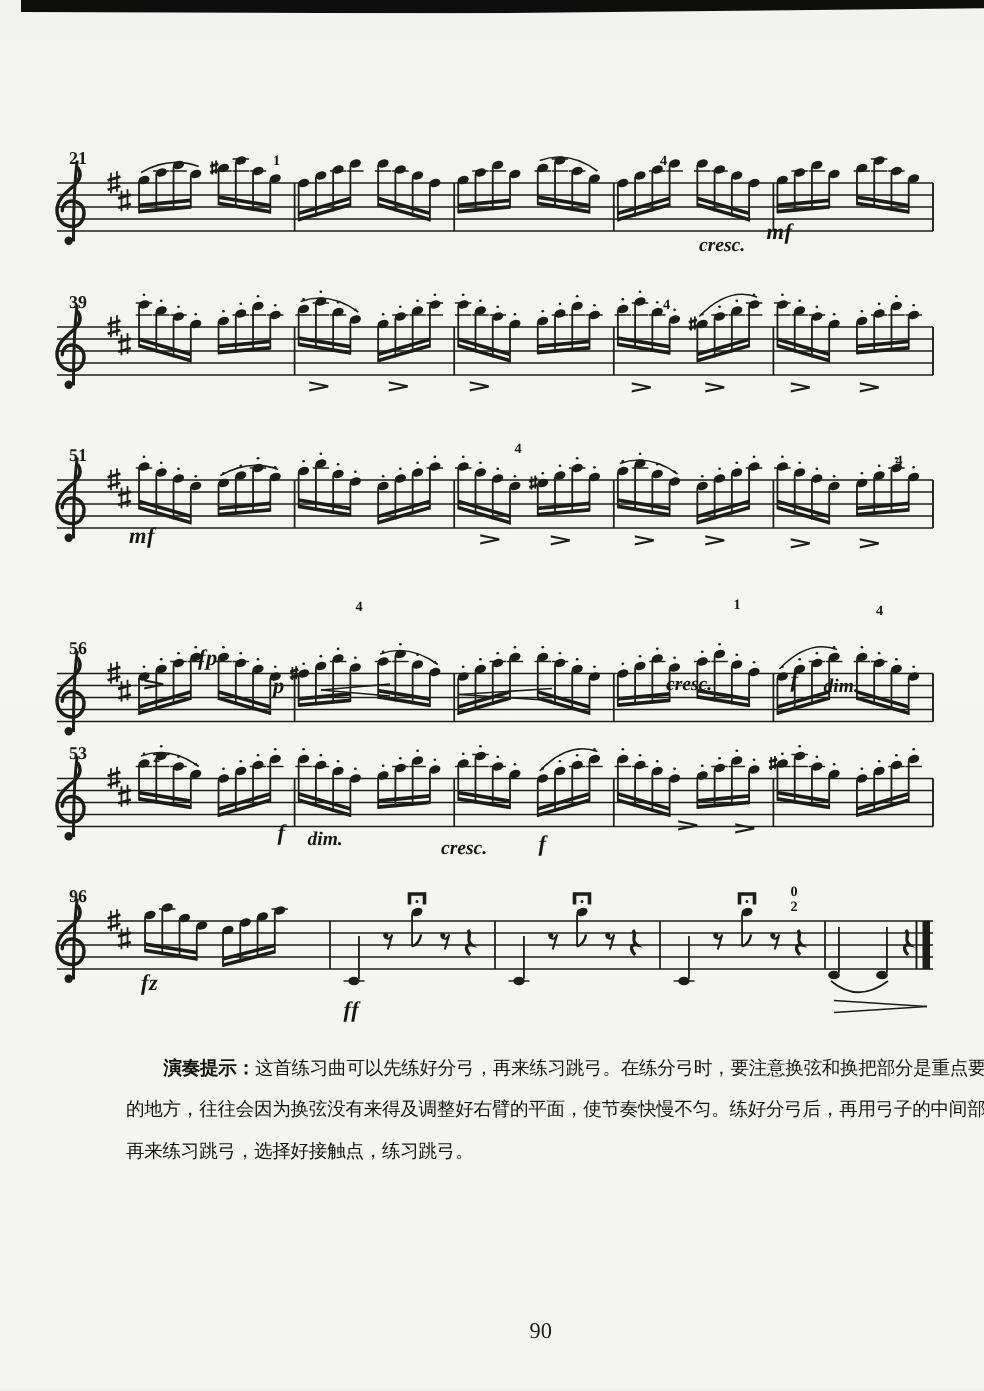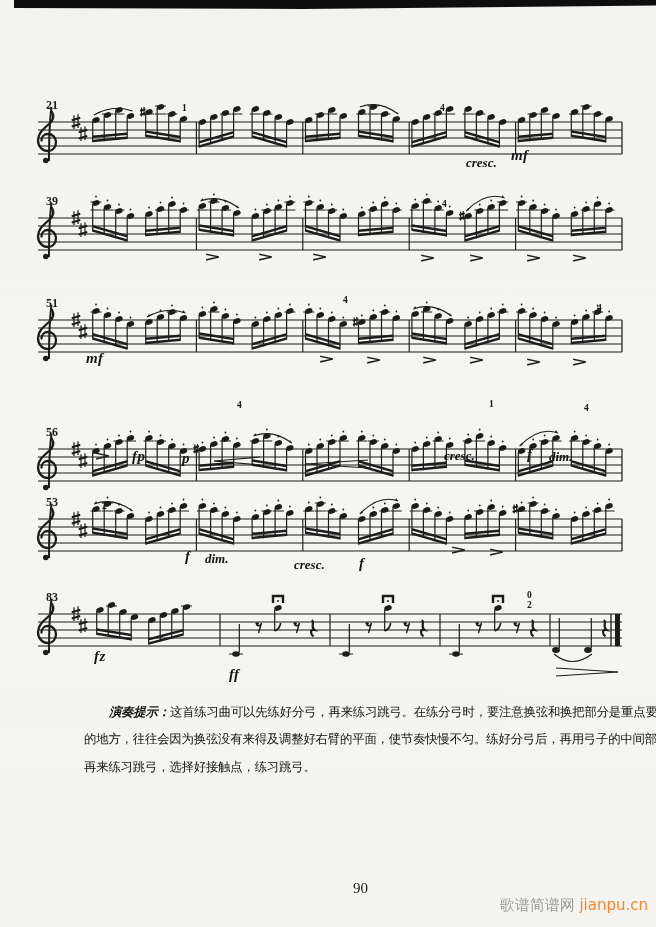--- a/index.html
+++ b/index.html
@@ -14,44 +14,40 @@
   .dyn-mark{position:absolute;font:italic bold 15px "Liberation Serif",serif;color:#161616;letter-spacing:.4px;}
   .expr-mark{position:absolute;font:italic bold 13px "Liberation Serif",serif;color:#161616;}
   .fing{position:absolute;font:bold 9.5px "Liberation Serif",serif;color:#161616;}
   .accent{position:absolute;font:bold 12px "DejaVu Sans",sans-serif;color:#1c1c1c;
         transform:scaleX(1.7);transform-origin:left center;line-height:10px;}
   .hairpin{position:absolute;}
   .tips{position:absolute;left:84px;top:699px;font-family:"Liberation Serif",serif;
         font-size:12.4px;color:#121212;letter-spacing:-.2px;}
   .tline{height:27.3px;line-height:27.3px;white-space:nowrap;}
   .tline.first{padding-left:25px;}
-  .tline b{font-weight:bold;font-style:italic;}
+  .tline b{font-weight:bold;}
   .pagenum{position:absolute;left:300px;top:880px;width:68px;text-align:right;
         font:15px "Liberation Serif",serif;color:#1a1a1a;}
   .watermark{position:absolute;right:8px;top:896px;font:15px "DejaVu Sans",sans-serif;color:#9c9c98;}
   .watermark .url{color:#f5862e;}
 </style>
 </head>
 <body>
 
 <div class="page" id="page">
   <div class="scan-bar"></div>
 
   <div class="tips">
     <div class="tline first"><b>演奏提示：</b><span>这首练习曲可以先练好分弓，再来练习跳弓。在练分弓时，要注意换弦和换把部分是重点要练好</span></div>
     <div class="tline"><span>的地方，往往会因为换弦没有来得及调整好右臂的平面，使节奏快慢不匀。练好分弓后，再用弓子的中间部分控</span></div>
     <div class="tline"><span>再来练习跳弓，选择好接触点，练习跳弓。</span></div>
   </div>
 
   <div class="pagenum">90</div>
 
-  <div class="watermark">
-    <span>歌谱简谱网</span>
-    <span class="url">jianpu.cn</span>
-  </div>
 <div class="system" style="top: 92px;">
       <span class="mnum">21</span>
       <svg width="600" height="100" viewBox="0 0 600 100" class="staff-svg">
         <line x1="8" y1="30" x2="592" y2="30" stroke="#1c1c1c" stroke-width="1.1"></line>
         <line x1="8" y1="38" x2="592" y2="38" stroke="#1c1c1c" stroke-width="1.1"></line>
         <line x1="8" y1="46" x2="592" y2="46" stroke="#1c1c1c" stroke-width="1.1"></line>
         <line x1="8" y1="54" x2="592" y2="54" stroke="#1c1c1c" stroke-width="1.1"></line>
         <line x1="8" y1="62" x2="592" y2="62" stroke="#1c1c1c" stroke-width="1.1"></line>
         <path d="M22,20 C24.5,24 23.5,28 19,32 C12,38 8,42 8,48 C8,55 13,59 18,59 C23,59 26,55 26,50 C26,45 22,42 18,42 C14,42 11.5,45 11.5,48.5" fill="none" stroke="#1c1c1c" stroke-width="2.3" stroke-linecap="round"></path>
         <path d="M21.5,15 C20,26 19,50 19,69" fill="none" stroke="#1c1c1c" stroke-width="2"></path>
@@ -798,21 +794,21 @@
         <circle cx="579.1" cy="25.5" r="0.9" fill="#1c1c1c"></circle>
         <polygon points="541.3000000000001,41 575.8000000000001,51 575.8000000000001,53.5 541.3000000000001,43.5" fill="#1c1c1c"></polygon>
         <polygon points="541.3000000000001,45.2 575.8000000000001,55.2 575.8000000000001,57.7 541.3000000000001,47.7" fill="#1c1c1c"></polygon>
         <line x1="166.4" y1="30" x2="166.4" y2="62" stroke="#1c1c1c" stroke-width="1.15"></line>
         <line x1="272.8" y1="30" x2="272.8" y2="62" stroke="#1c1c1c" stroke-width="1.15"></line>
         <line x1="379.20000000000005" y1="30" x2="379.20000000000005" y2="62" stroke="#1c1c1c" stroke-width="1.15"></line>
         <line x1="485.6" y1="30" x2="485.6" y2="62" stroke="#1c1c1c" stroke-width="1.15"></line>
         <line x1="592" y1="30" x2="592" y2="62" stroke="#1c1c1c" stroke-width="1.25"></line>
       </svg>
     </div>
-    <div class="dyn-mark" style="left: 132px; top: 448px;">fp</div>
+    <div class="dyn-mark" style="left: 132px; top: 431px;">fp</div>
     <div class="dyn-mark" style="left: 182px; top: 450px;">p</div>
     <div class="expr-mark" style="left: 444px; top: 448px;">cresc.</div>
     <div class="dyn-mark" style="left: 527px; top: 446px;">f</div>
     <div class="expr-mark" style="left: 549px; top: 449px;">dim.</div>
     <div class="fing" style="left: 237px; top: 400px;">4</div>
     <div class="fing" style="left: 489px; top: 399px;">1</div>
     <div class="fing" style="left: 584px; top: 403px;">4</div>
     <div class="accent" style="left: 94px; top: 451px;">&gt;</div>
     <div class="hairpin" style="left: 214px; top: 452px;"><svg width="46" height="10" viewBox="0 0 46 10">
         <line x1="0" y1="5" x2="46" y2="1" stroke="#1c1c1c" stroke-width="1.1"></line>
@@ -1021,21 +1017,21 @@
       </svg>
     </div>
     <div class="dyn-mark" style="left: 185px; top: 548px;">f</div>
     <div class="expr-mark" style="left: 205px; top: 551px;">dim.</div>
     <div class="expr-mark" style="left: 294px; top: 557px;">cresc.</div>
     <div class="dyn-mark" style="left: 359px; top: 555px;">f</div>
     <div class="fing" style="left: 102px; top: 501px;">2</div>
     <div class="accent" style="left: 450px; top: 545px;">&gt;</div>
     <div class="accent" style="left: 488px; top: 547px;">&gt;</div>
     <div class="system" style="top: 584px;">
-      <span class="mnum">83</span>
+      <span class="mnum">96</span>
       <svg width="600" height="100" viewBox="0 0 600 100" class="staff-svg">
         <line x1="8" y1="30" x2="592" y2="30" stroke="#1c1c1c" stroke-width="1.1"></line>
         <line x1="8" y1="38" x2="592" y2="38" stroke="#1c1c1c" stroke-width="1.1"></line>
         <line x1="8" y1="46" x2="592" y2="46" stroke="#1c1c1c" stroke-width="1.1"></line>
         <line x1="8" y1="54" x2="592" y2="54" stroke="#1c1c1c" stroke-width="1.1"></line>
         <line x1="8" y1="62" x2="592" y2="62" stroke="#1c1c1c" stroke-width="1.1"></line>
         <path d="M22,20 C24.5,24 23.5,28 19,32 C12,38 8,42 8,48 C8,55 13,59 18,59 C23,59 26,55 26,50 C26,45 22,42 18,42 C14,42 11.5,45 11.5,48.5" fill="none" stroke="#1c1c1c" stroke-width="2.3" stroke-linecap="round"></path>
         <path d="M21.5,15 C20,26 19,50 19,69" fill="none" stroke="#1c1c1c" stroke-width="2"></path>
         <circle cx="15.8" cy="68.5" r="2.8" fill="#1c1c1c"></circle>
         <line x1="44" y1="23.125" x2="44" y2="36.875" stroke="#1c1c1c" stroke-width="1.2"></line>

